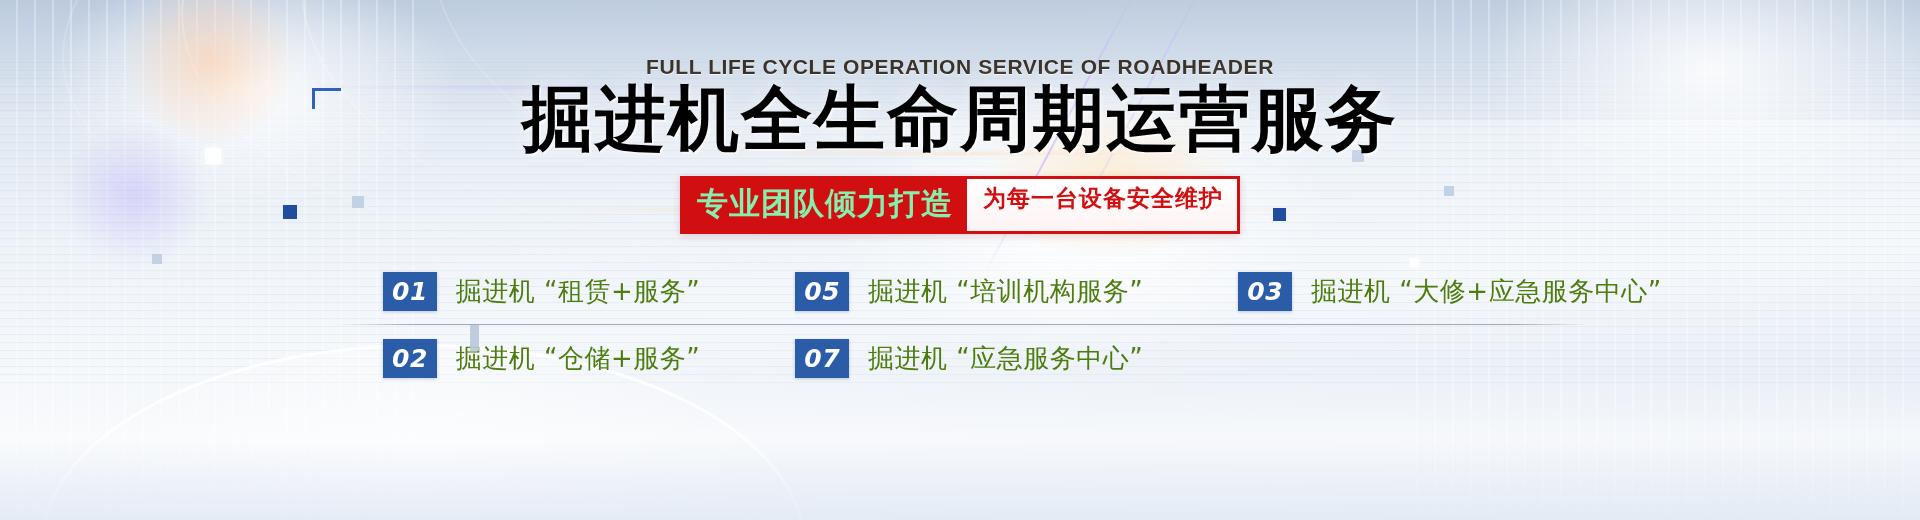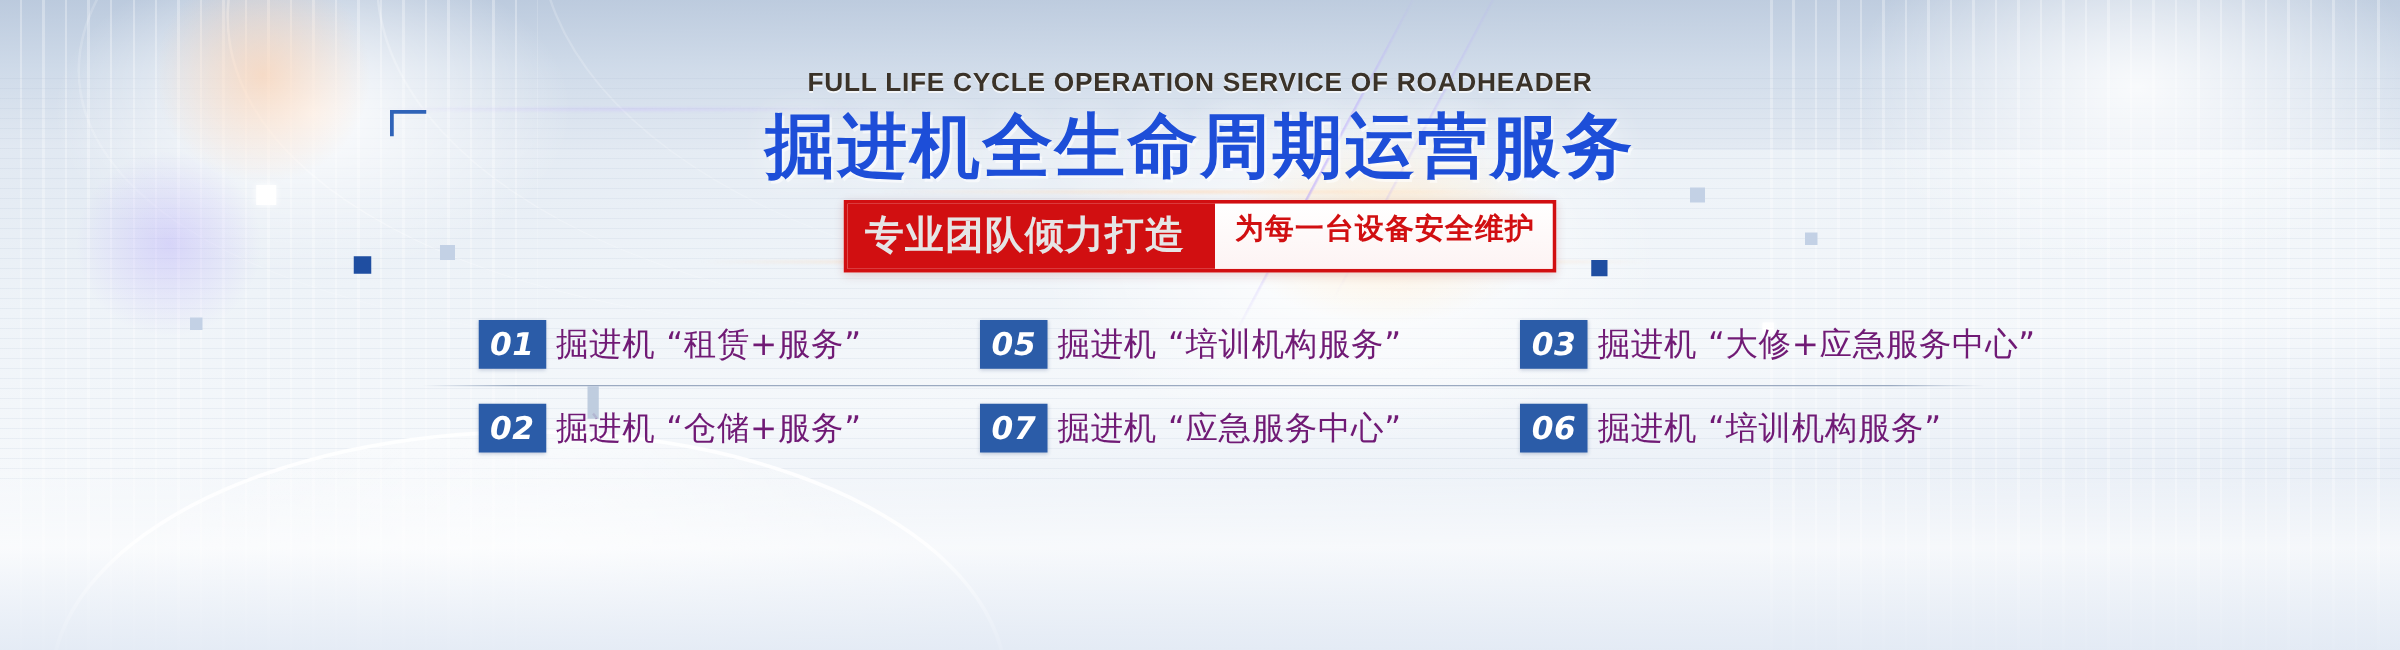--- a/index.html
+++ b/index.html
@@ -126,46 +126,46 @@
     font-family:"Liberation Sans","DejaVu Sans",sans-serif;
     font-size:21px;font-weight:bold;
     letter-spacing:.6px;
     color:#3a3228;
     text-shadow:0 1px 0 rgba(255,255,255,.7);
     white-space:nowrap;
   }
 
   .headline{
     margin-top:8px;
-    font-family:Liberation Sans, sans-serif;
-    font-size:56px;line-height:1.06;
+    font-family:Liberation Mono, monospace;
+    font-size:71px;line-height:1.06;
     font-weight:bold;
     letter-spacing:2px;
-    color:#1d4ed8;
+    color:#000000;
     white-space:nowrap;
     text-shadow:
       2px 2px 0 rgba(255,255,255,.55),
       0 0 26px rgba(255,255,255,.55);
   }
 
   .redbar{
     margin-top:14px;
     display:flex;align-items:stretch;
     border:3px solid #d10f11;
     background:#ffffff;
     box-shadow:0 2px 8px rgba(140,20,20,.18);
   }
   .redbar .seg-a{
     background:#d10f11;
-    color:#e5e5e5;
+    color:#86efac;
     font-family:Liberation Serif, serif;
     font-weight:bold;
     font-size:31px;
     letter-spacing:1px;
-    padding:4px 24px 6px 14px;
+    padding:4px 14px 6px 14px;
     white-space:nowrap;
   }
   .redbar .seg-b{
     color:#d10f11;
     background:linear-gradient(180deg,#ffffff,#fdf3f3);
     font-family:"DejaVu Sans","Liberation Sans",sans-serif;
     font-weight:bold;
     font-size:23px;
     letter-spacing:1px;
     padding:4px 14px 6px 16px;
@@ -176,37 +176,37 @@
     margin-top:30px;
     width:1260px;
   }
   .svc-row{
     display:flex;align-items:center;
     height:54px;
   }
   .svc-row.row1{justify-content:flex-start;gap:56px;padding-left:14px;}
   .svc-row.row2{justify-content:flex-start;gap:56px;padding-left:14px;}
 
-  .svc-item{display:flex;align-items:center;gap:8px;white-space:nowrap;padding-left:39px;}
+  .svc-item{display:flex;align-items:center;gap:19px;white-space:nowrap;padding-left:39px;}
   .svc-num{
     display:inline-block;
     background:#2b5ca8;
     color:#ffffff;
     font-family:"DejaVu Sans","Liberation Sans",sans-serif;
     font-style:italic;font-weight:bold;
     font-size:25px;
     line-height:1;
     padding:7px 9px 7px 9px;
     letter-spacing:.5px;
     box-shadow:0 1px 3px rgba(30,60,120,.25);
   }
   .svc-label{
     font-family:"DejaVu Sans","Liberation Sans",sans-serif;
     font-size:26px;font-weight:500;
-    color:#701a75;
+    color:#4d7c0f;
     letter-spacing:.5px;
   }
   .divider{
     width:1250px;height:1px;
     background:linear-gradient(90deg,rgba(160,175,195,0),rgba(150,166,190,.95) 6%,rgba(150,166,190,.95) 94%,rgba(160,175,195,0));
     margin:6px 0 6px 8px;
   }
   .tick{
     position:absolute;width:9px;height:26px;background:#b9c8dc;opacity:.9;
   }
@@ -289,21 +289,17 @@
 
       <div class="svc-row row2">
         <div class="svc-item">
           <span class="svc-num">02</span>
           <span class="svc-label">掘进机 “仓储+服务”</span>
         </div>
         <div class="svc-item">
           <span class="svc-num">07</span>
           <span class="svc-label">掘进机 “应急服务中心”</span>
         </div>
-        <div class="svc-item">
-          <span class="svc-num">06</span>
-          <span class="svc-label">掘进机 “培训机构服务”</span>
-        </div>
       </div>
 
     </div>
   </div>
 </div>
 
 </body></html>

